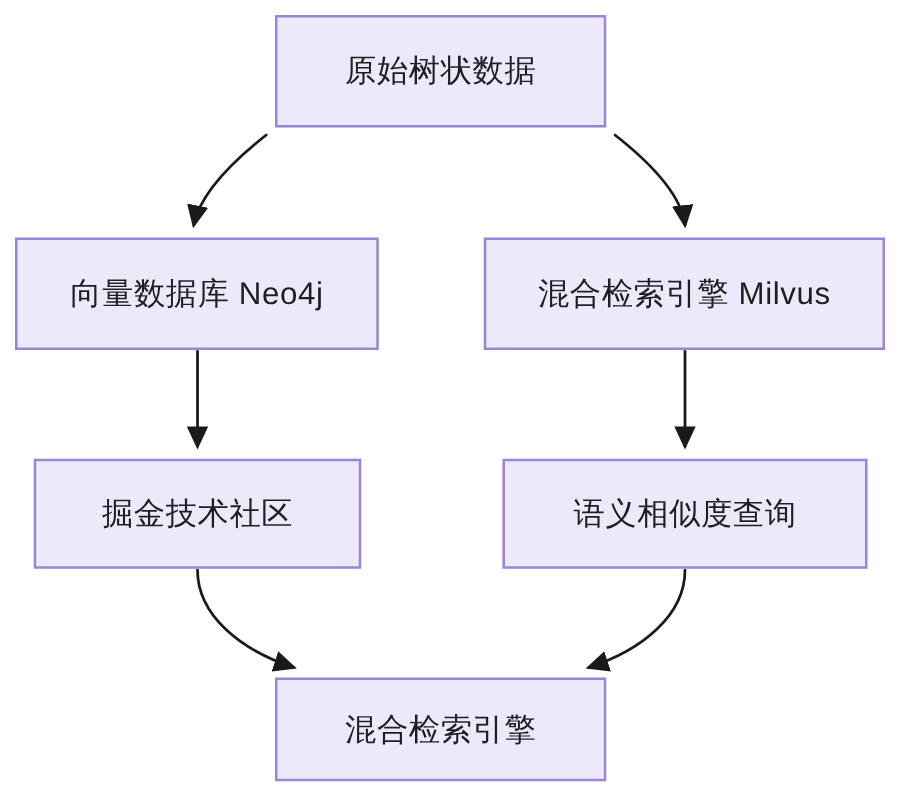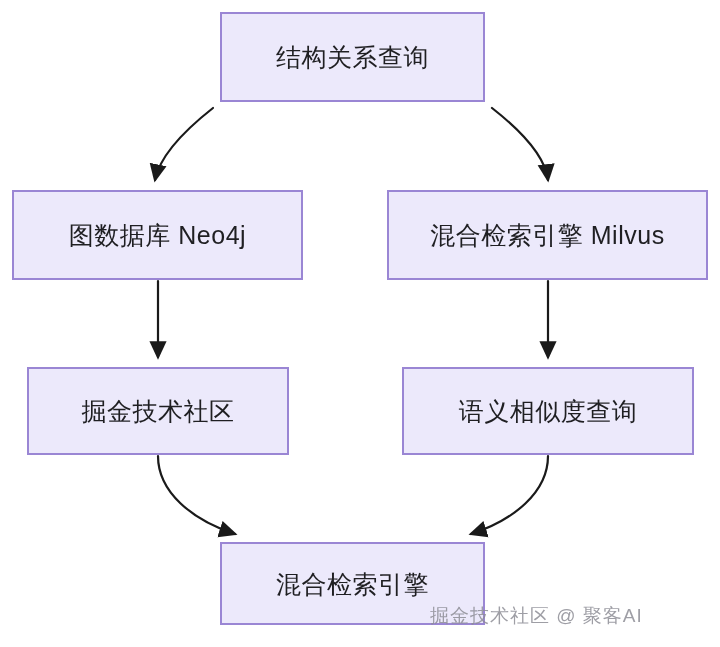--- a/index.html
+++ b/index.html
@@ -72,38 +72,37 @@
         <path d="M 213 108 C 185 130, 160 155, 155 180" fill="none" stroke="#1a1a1a" stroke-width="2.2" stroke-linecap="round" marker-end="url(#arrowhead)"></path>
         <path d="M 492 108 C 520 130, 545 155, 548 180" fill="none" stroke="#1a1a1a" stroke-width="2.2" stroke-linecap="round" marker-end="url(#arrowhead)"></path>
         <path d="M 158 281 L 158 357" fill="none" stroke="#1a1a1a" stroke-width="2.2" stroke-linecap="round" marker-end="url(#arrowhead)"></path>
         <path d="M 548 281 L 548 357" fill="none" stroke="#1a1a1a" stroke-width="2.2" stroke-linecap="round" marker-end="url(#arrowhead)"></path>
         <path d="M 158 456 C 158 492, 192 520, 235 534" fill="none" stroke="#1a1a1a" stroke-width="2.2" stroke-linecap="round" marker-end="url(#arrowhead)"></path>
         <path d="M 548 456 C 548 492, 514 520, 471 534" fill="none" stroke="#1a1a1a" stroke-width="2.2" stroke-linecap="round" marker-end="url(#arrowhead)"></path>
       </g>
   </svg>
 
   <div class="node" style="left: 220px; top: 12px; width: 265px; height: 90px; background: rgb(236, 233, 251); border-color: rgb(154, 134, 212); color: rgb(31, 31, 34);">
-    <span class="node-label">结构关系查询</span>
+    <span class="node-label">原始树状数据</span>
   </div>
 
   <div class="node" style="left: 12px; top: 190px; width: 291px; height: 90px; background: rgb(236, 233, 251); border-color: rgb(154, 134, 212); color: rgb(31, 31, 34);">
-    <span class="node-label">图数据库 Neo4j</span>
+    <span class="node-label">向量数据库 Neo4j</span>
   </div>
 
   <div class="node" style="left: 387px; top: 190px; width: 321px; height: 90px; background: rgb(236, 233, 251); border-color: rgb(154, 134, 212); color: rgb(31, 31, 34);">
     <span class="node-label">混合检索引擎 Milvus</span>
   </div>
 
   <div class="node" style="left: 27px; top: 367px; width: 262px; height: 88px; background: rgb(236, 233, 251); border-color: rgb(154, 134, 212); color: rgb(31, 31, 34);">
     <span class="node-label">掘金技术社区</span>
   </div>
 
   <div class="node" style="left: 402px; top: 367px; width: 292px; height: 88px; background: rgb(236, 233, 251); border-color: rgb(154, 134, 212); color: rgb(31, 31, 34);">
     <span class="node-label">语义相似度查询</span>
   </div>
 
   <div class="node" style="left: 220px; top: 542px; width: 265px; height: 83px; background: rgb(236, 233, 251); border-color: rgb(154, 134, 212); color: rgb(31, 31, 34);">
     <span class="node-label">混合检索引擎</span>
   </div>
 
-  <div id="watermark" style="color: rgb(142, 142, 150);">掘金技术社区 @ 聚客AI</div>
 
 </div>
 
 </body></html>

